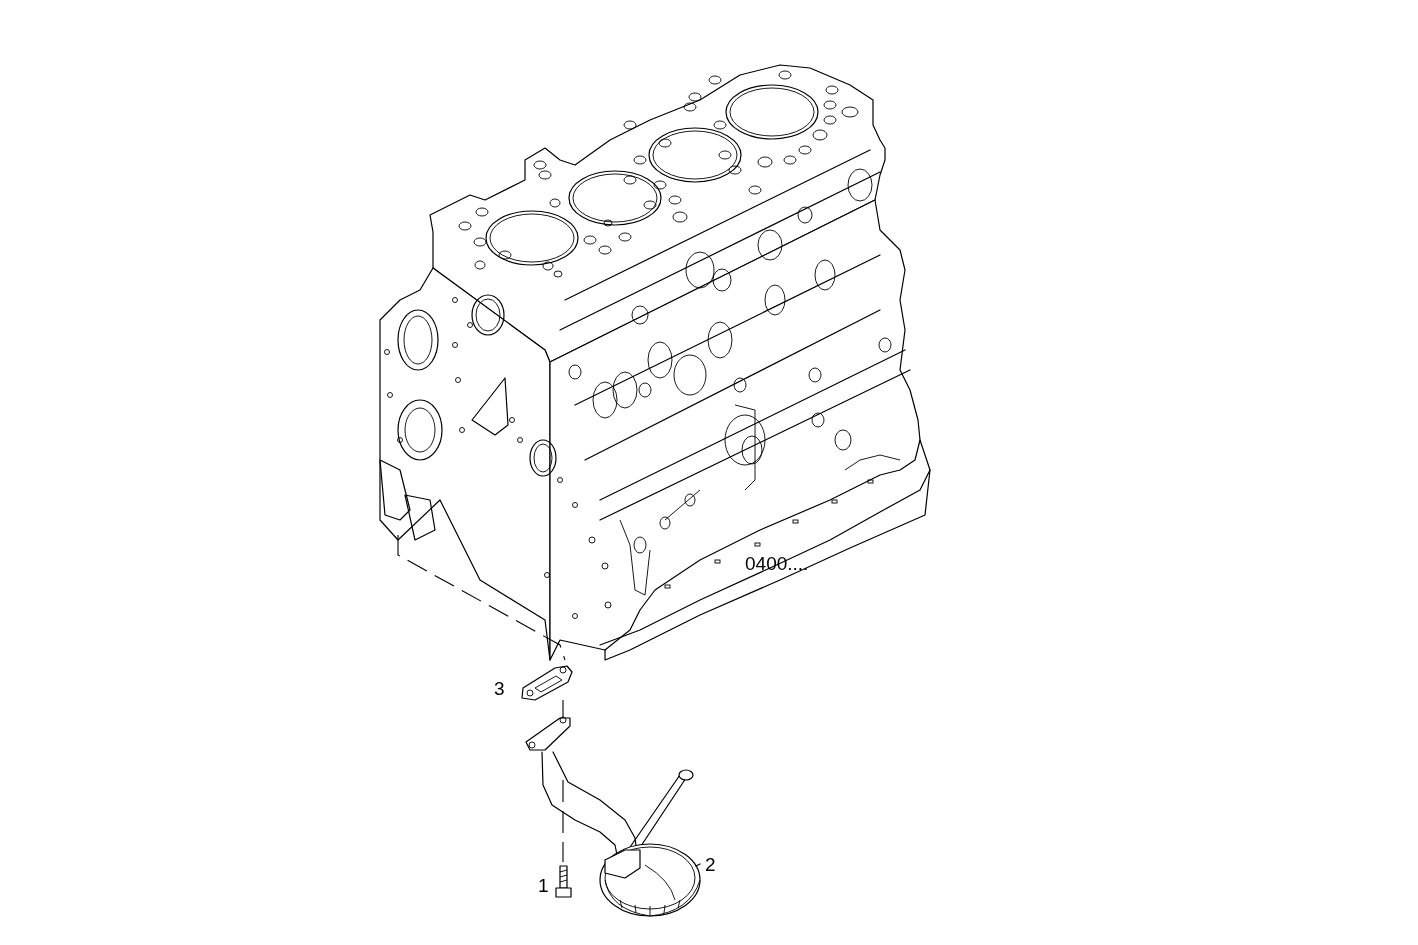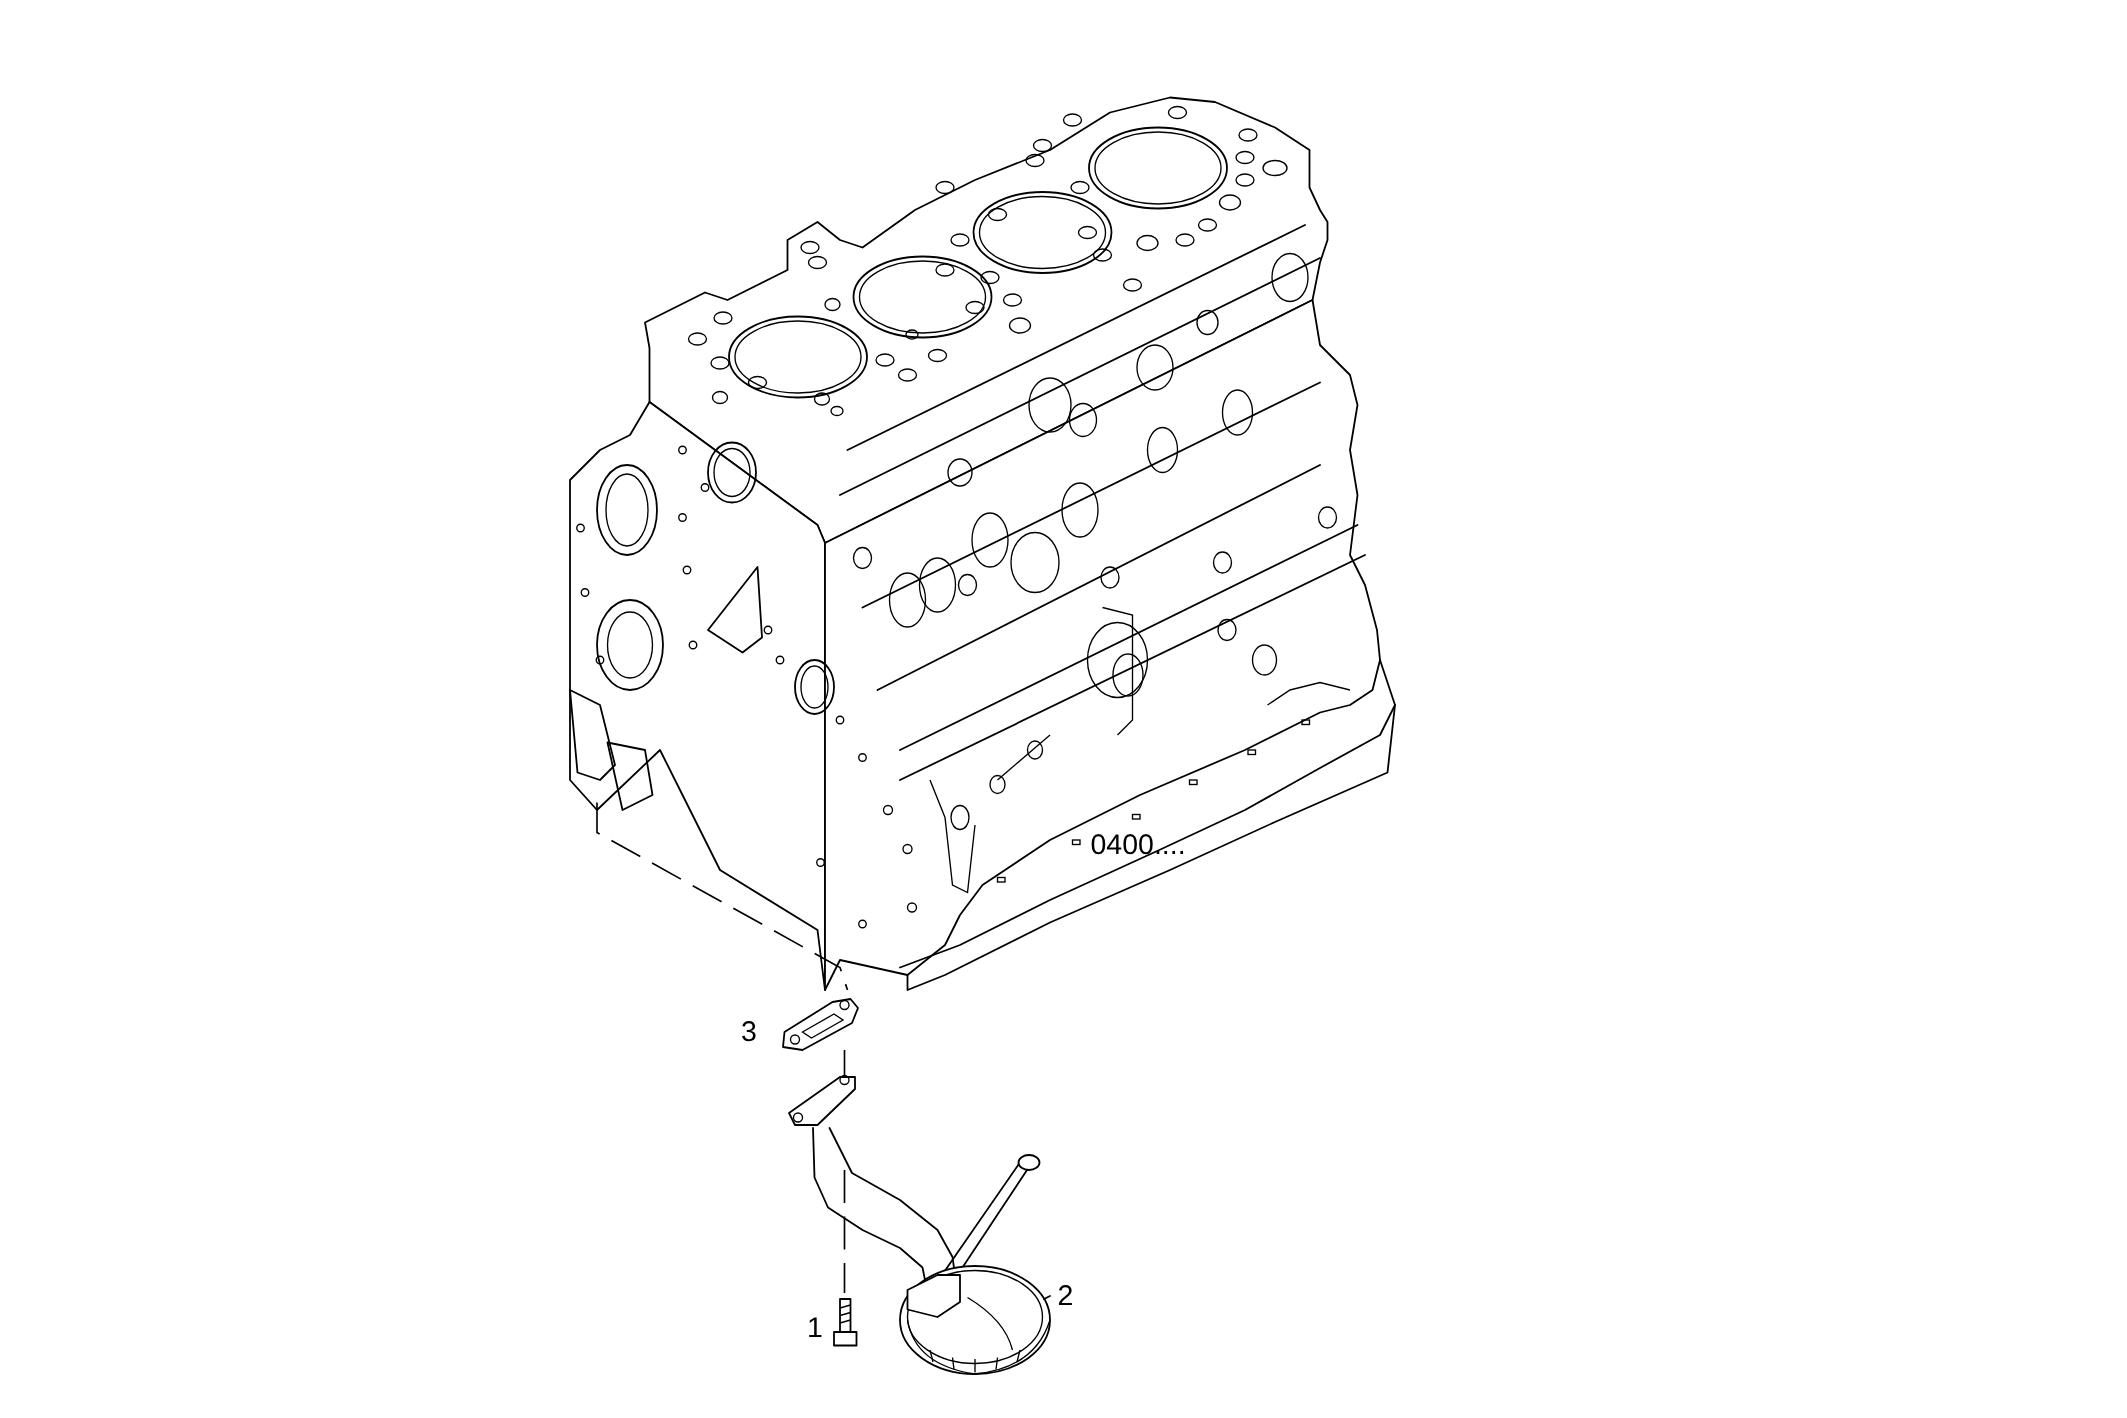--- a/index.html
+++ b/index.html
@@ -202,19 +202,19 @@
   <g>
     <rect class="fillw" x="560" y="866" width="7" height="22"></rect>
     <path class="thin" d="M560,872 L567,870 M560,877 L567,875 M560,882 L567,880"></path>
     <path class="fillw" d="M556,888 L571,888 L571,897 L556,897 Z"></path>
   </g>
 
   <line class="ln" x1="700" y1="864" x2="696" y2="866"></line>
 </svg>
 </div>
 
-<div class="lbl" style="left:727px; top:554px; font-size:19px;">0400....</div>
+<div class="lbl" style="left:745px; top:554px; font-size:19px;">0400....</div>
 
 <div class="lbl" style="left:494px; top:679px;">3</div>
 
 <div class="lbl" style="left:705px; top:855px;">2</div>
 
 <div class="lbl" style="left:538px; top:876px;">1</div>
 
 </body></html>

